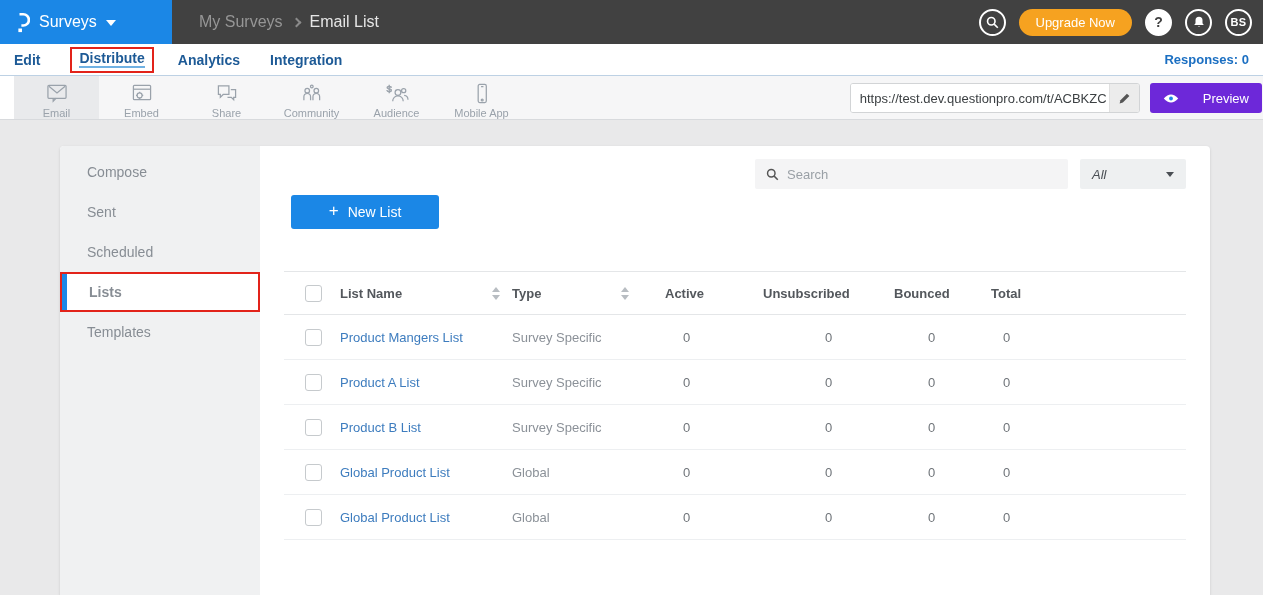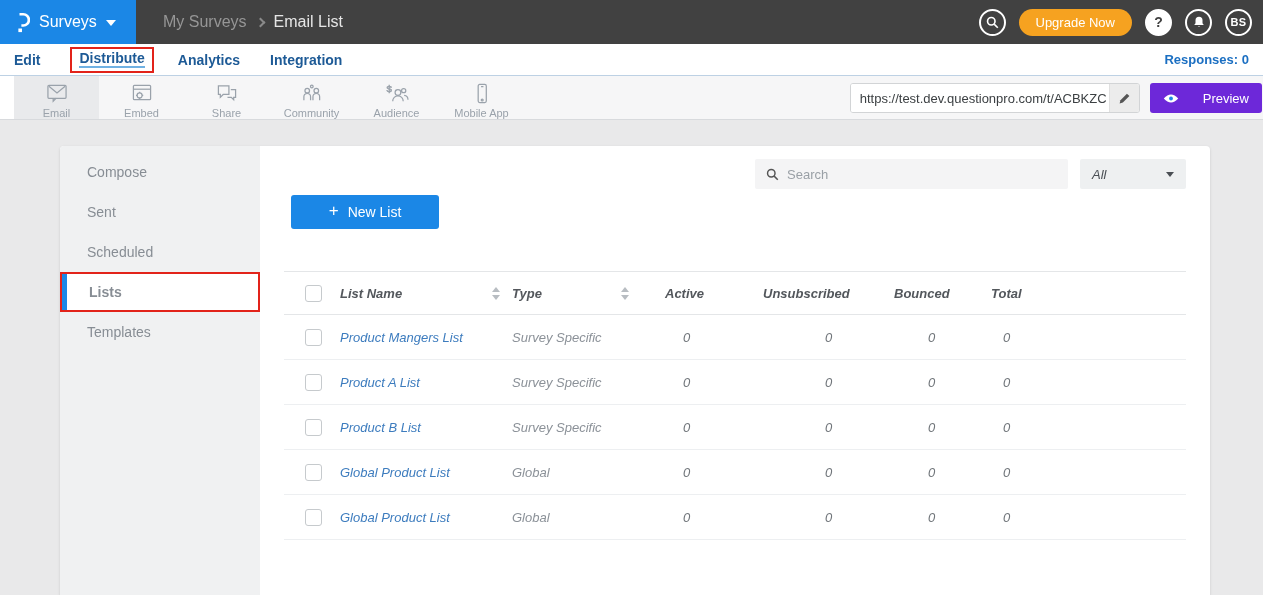--- a/index.html
+++ b/index.html
@@ -12,21 +12,21 @@
     font-size: 13px;
     color: #444;
   }
 
   
   .topbar {
     height: 44px; background: #414141;
     display: flex; align-items: center;
   }
   .brand {
-    width: 136px; height: 44px; background: #1b87e6;
+    width: 172px; height: 44px; background: #1b87e6;
     display: flex; align-items: center; gap: 9px; padding-left: 15px;
     color: #fff; cursor: pointer;
   }
   .brand-name { font-size: 16px; }
   .caret-down-w {
     width: 0; height: 0; border-left: 5px solid transparent;
     border-right: 5px solid transparent; border-top: 6px solid #fff;
     margin-top: 2px;
   }
   .breadcrumb { display: flex; align-items: center; gap: 10px; margin-left: 27px; font-size: 16px; }
@@ -141,21 +141,21 @@
   }
 
   .newlist-btn {
     margin: 6px 0 0 7px; height: 34px; width: 148px; background: #1b87e6; color: #fff;
     border: none; border-radius: 3px; font-family: inherit; font-size: 14px;
     display: inline-flex; align-items: center; justify-content: center; gap: 9px; cursor: pointer;
   }
   .newlist-plus { font-size: 17px; font-weight: 400; margin-top: -2px; }
 
   
-  .list-table { margin-top: 42px; font-style: italic; }
+  .list-table { margin-top: 42px; }
   .t-row { display: flex; align-items: center; height: 45px; border-bottom: 1px solid #edeff1; font-size: 13px; }
   .t-head { height: 44px; border-top: 1px solid #e4e6e8; border-bottom: 1px solid #e4e6e8; font-weight: bold; color: #53575c; }
   .col-check { width: 56px; padding-left: 21px; display: flex; align-items: center; }
   .col-name  { width: 172px; display: flex; align-items: center; justify-content: space-between; padding-right: 12px; }
   .col-type  { width: 153px; display: flex; align-items: center; justify-content: space-between; padding-right: 36px; }
   .col-active  { width: 98px; }
   .col-unsub   { width: 131px; }
   .col-bounced { width: 97px; }
   .col-total   { flex: 1; }
   .v-active  { padding-left: 18px; }

